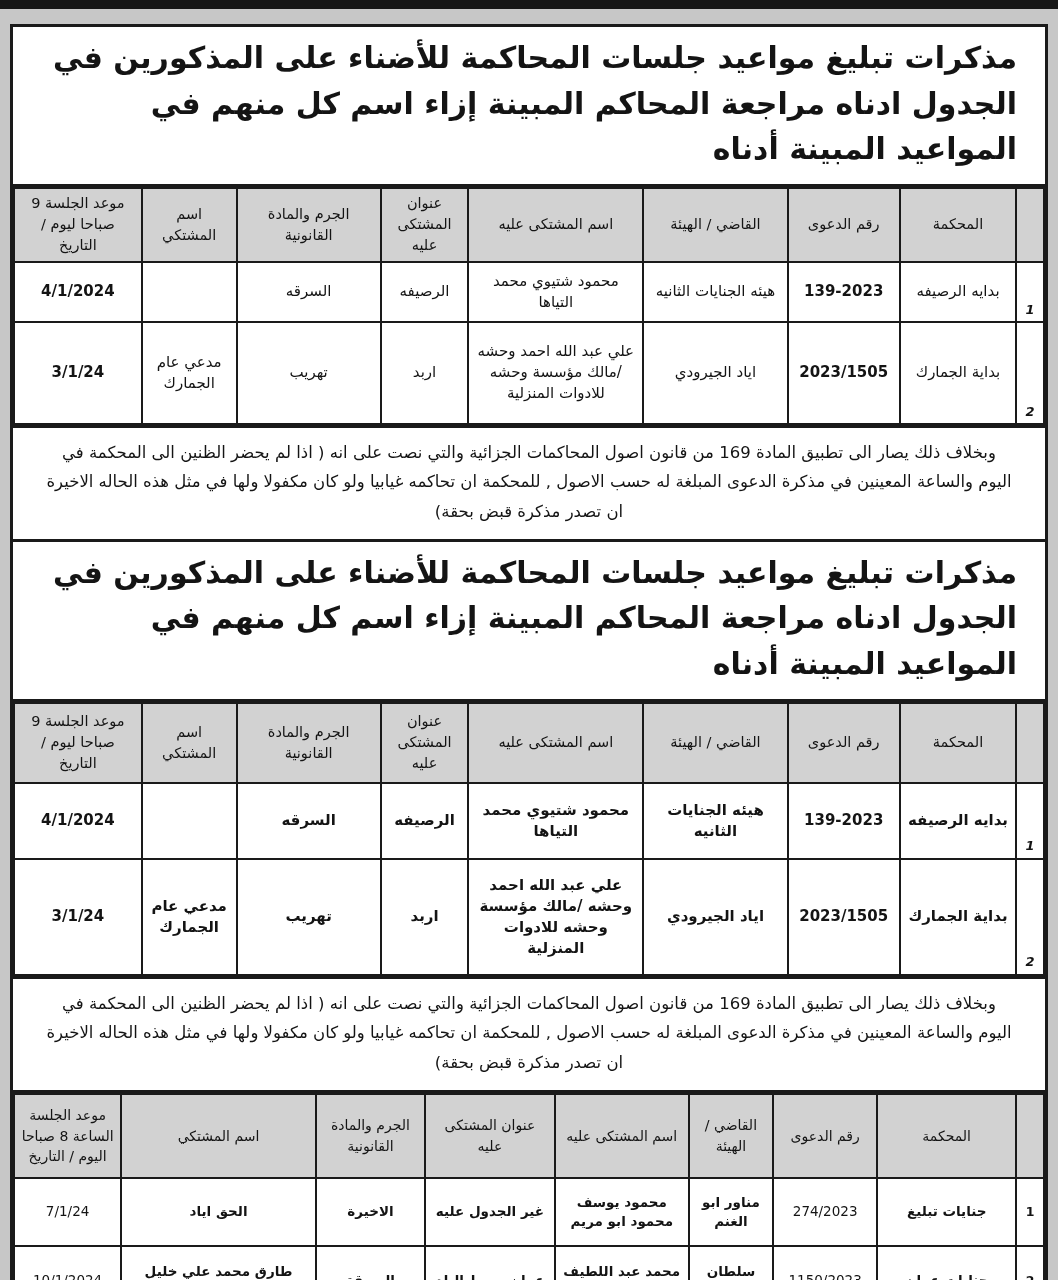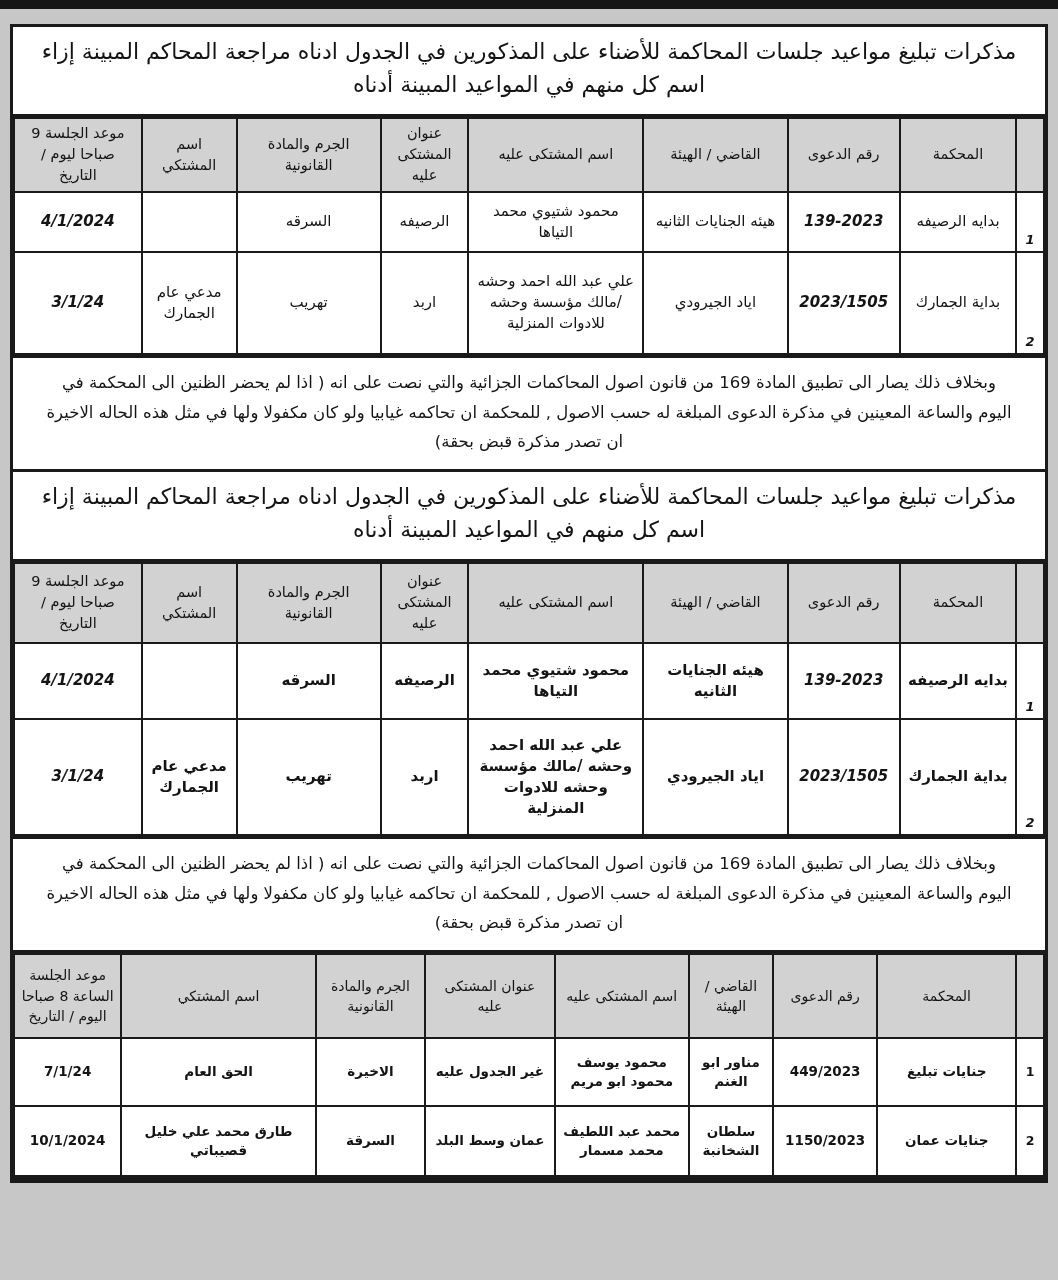--- a/index.html
+++ b/index.html
@@ -17,23 +17,22 @@
     color:var(--text_color);
   }
   .topbar{height:9px;background:#161616;}
   .doc{
     margin:15px 10px 0 10px;
     border:3px solid var(--doc_border);
     background:#ffffff;
   }
   .title{
     border-bottom:3px solid var(--doc_border);
-    text-align:center;
-    font-size:22px;
-    font-weight:normal;
+    font-size:30px;
+    font-weight:bold;
     line-height:1.52;
     padding:8px 28px 12px 28px;
     direction:rtl;
   }
   table{
     width:100%;
     border-collapse:collapse;
     direction:rtl;
     table-layout:fixed;
   }
@@ -53,22 +52,22 @@
   }
   td{font-size:15px;line-height:1.4;background:#fff;}
   
   .ta td{font-weight:normal;}
   
   .tb td{font-weight:bold;}
   
   .tc td{font-weight:bold;font-size:13.5px;}
   .tc th{font-size:14px;}
   
-  .ta td.vnum,.tb td.vnum{font-weight:bold;font-style:italic;}
-  .tc td.vnum{font-weight:bold;text-align:center;}
+  .ta td.vnum,.tb td.vnum{font-weight:bold;}
+  .tc td.vnum{font-weight:normal;text-align:center;}
   .ta td.idx,.tb td.idx{vertical-align:bottom;font-weight:bold;font-style:italic;font-size:13px;text-align:center;padding-bottom:2px;}
   .tc td.idx{font-weight:bold;font-size:12.5px;}
   
   .ta tr.hh{height:74px;} .ta tr.r0{height:60px;} .ta tr.r1{height:102px;}
   .tb tr.hh{height:80px;} .tb tr.r0{height:76px;} .tb tr.r1{height:116px;}
   .tc tr.hh{height:84px;} .tc tr.r0{height:68px;} .tc tr.r1{height:70px;}
   .footer{
     border-bottom:3px solid var(--doc_border);
     direction:rtl;
     text-align:center;
@@ -223,26 +222,26 @@
             <th>عنوان المشتكى عليه</th>
             <th>الجرم والمادة القانونية</th>
             <th>اسم المشتكي</th>
             <th>موعد الجلسة الساعة 8 صباحا اليوم / التاريخ</th>
           </tr>
         </thead>
         <tbody>
           <tr class="r0">
             <td class="idx">1</td>
             <td>جنايات تبليغ</td>
-            <td class="vnum">449/2023</td>
+            <td class="vnum">274/2023</td>
             <td>مناور ابو الغنم</td>
             <td>محمود يوسف محمود ابو مريم</td>
             <td>غير الجدول عليه</td>
             <td>الاخيرة</td>
-            <td>الحق العام</td>
+            <td>الحق اياد</td>
             <td class="vnum">7/1/24</td>
           </tr>
           <tr class="r1">
             <td class="idx">2</td>
             <td>جنايات عمان</td>
             <td class="vnum">1150/2023</td>
             <td>سلطان الشخانبة</td>
             <td>محمد عبد اللطيف محمد مسمار</td>
             <td>عمان وسط البلد</td>
             <td>السرقة</td>

